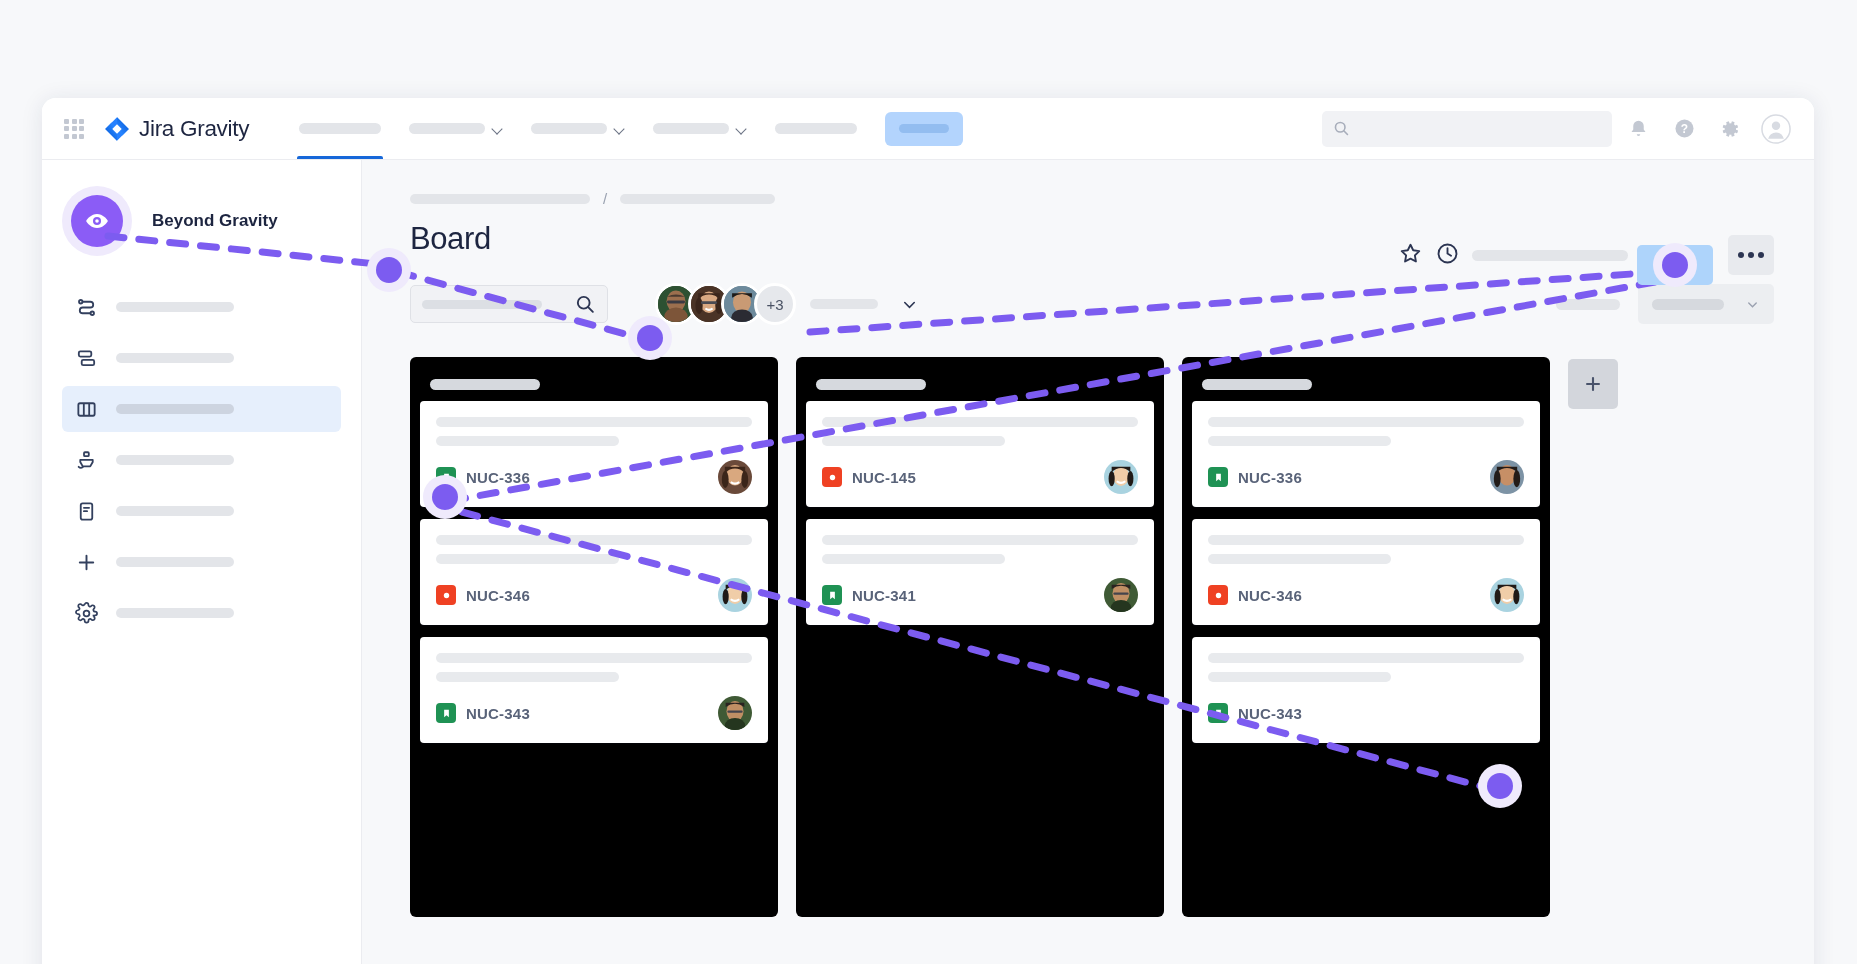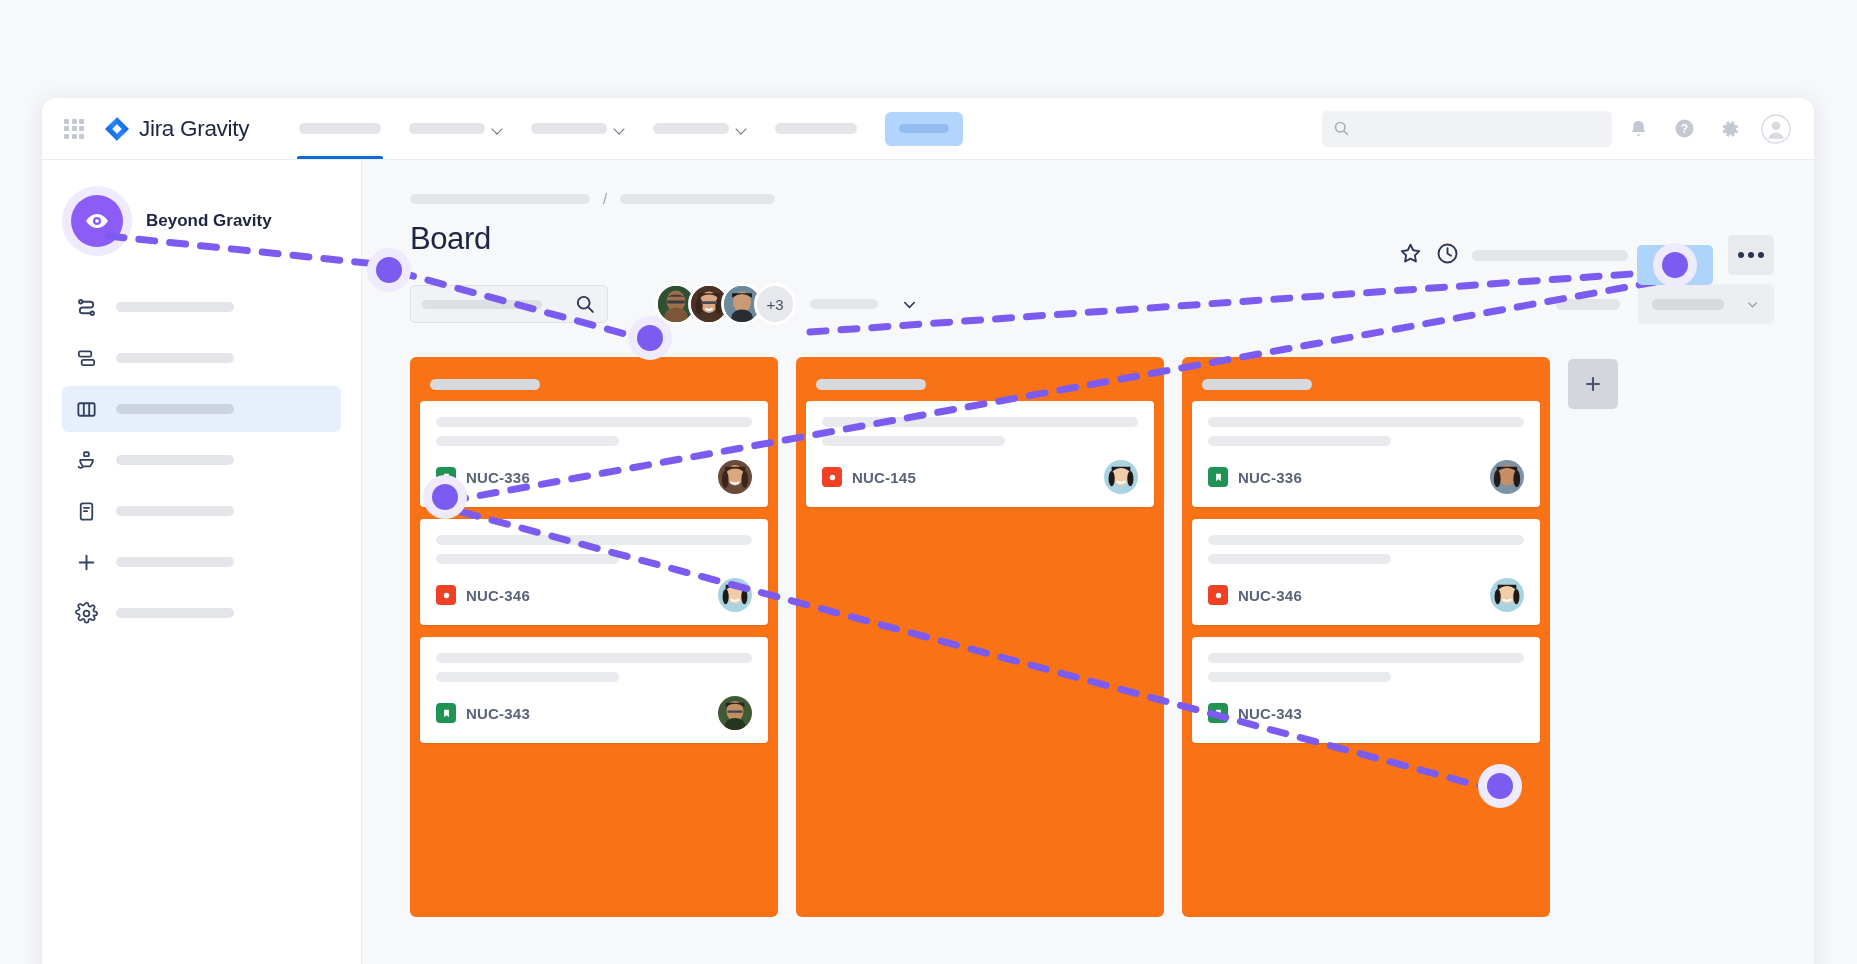--- a/index.html
+++ b/index.html
@@ -60,21 +60,21 @@
     display: flex; align-items: center; padding: 0 11px; cursor: text; }
   .ico-btn { width: 40px; height: 40px; display:flex; align-items:center;
     justify-content:center; cursor:pointer; border-radius: 50%; }
 
   
   .body-row { display: flex; height: calc(100% - 62px); }
 
   
   .sidebar { width: 320px; flex: none; background: #fff;
     border-right: 1px solid #ebecf0; padding-top: 26px; position: relative; }
-  .project-head { display: flex; align-items: center; gap: 14px; padding: 0 22px 0 20px; margin-bottom: 28px; }
+  .project-head { display: flex; align-items: center; gap: 20px; padding: 0 22px 0 20px; margin-bottom: 28px; }
   .proj-avatar { width: 70px; height: 70px; border-radius: 50%;
     background: #efeafc; display:flex; align-items:center; justify-content:center; flex:none; }
   .proj-avatar-inner { width: 52px; height: 52px; border-radius: 50%; background: #8b5cf6;
     display:flex; align-items:center; justify-content:center; }
   .proj-name { font-size: 17px; font-weight: 700; color: #1d2540; }
 
   .side-item { display:flex; align-items:center; gap: 18px; height: 46px;
     margin: 5px 20px; padding-left: 12px; border-radius: 6px; cursor: pointer; }
   .side-item.active { background: #e6effc; }
   .side-item .ph { width: 118px; height: 10px; background: #e3e5e9; }
@@ -111,21 +111,21 @@
   .dd { display:flex; align-items:center; gap: 22px; cursor:pointer; }
   .dd .ph { width: 68px; height: 10px; }
 
   .filter-right { margin-left:auto; display:flex; align-items:center; gap: 18px; padding-right: 40px; }
   .sel-box { width: 136px; height: 40px; background:#eceef1; border-radius:5px;
     display:flex; align-items:center; justify-content:space-between; padding: 0 14px; cursor:pointer; }
   .sel-box .ph { width: 72px; background:#d6d9de; }
 
   
   .board { display:flex; gap: 18px; align-items: flex-start; }
-  .column { width: 368px; flex:none; background:#f97316; border-radius: 6px;
+  .column { width: 368px; flex:none; background:#000000; border-radius: 6px;
     padding: 10px 10px 14px; min-height: 560px; }
   .col-head { height: 34px; display:flex; align-items:center; padding-left: 10px; }
   .col-head .ph { width: 110px; height: 11px; background:#d6d9de; }
 
   .card { background:#fff; border-radius: 4px; padding: 16px 16px 13px;
     margin-bottom: 12px; box-shadow: 0 1px 2px rgba(30,40,80,.13); cursor:pointer; position:relative; }
   .card-line { height: 10px; background:#e8eaed; border-radius: 6px; margin-bottom: 9px; }
   .card-line.short { width: 58%; }
   .card-foot { display:flex; align-items:center; margin-top: 14px; }
   .type-ico { width: 20px; height: 20px; border-radius: 4px; flex:none;
@@ -532,20 +532,41 @@
                   <rect width="40" height="40" fill="#a9d3e0"></rect>
                   <ellipse cx="20" cy="19" rx="9.5" ry="11.5" fill="#f0cda8"></ellipse>
                   <path d="M9 14q11-9 22 0v-6H9z" fill="#201a17"></path>
                   <ellipse cx="9" cy="22" rx="3.6" ry="9" fill="#201a17"></ellipse>
                   <ellipse cx="31" cy="22" rx="3.6" ry="9" fill="#201a17"></ellipse>
                   <path d="M15 25q5 4 10 0" stroke="#fff" stroke-width="2.6" fill="none"></path>
                 </svg>
               </span>
             </div>
           </div>
+          <div class="card">
+            <div class="card-line"></div>
+            <div class="card-line short"></div>
+            <div class="card-foot">
+              <span class="type-ico type-story">
+                <svg width="11" height="11" viewBox="0 0 14 14">
+                    <path d="M4 2.2h6v9.6L7 9.3l-3 2.5z" fill="#fff"></path>
+                  </svg>
+              </span>
+              <span class="card-key">NUC-341</span>
+              <span class="card-avatar">
+                <svg viewBox="0 0 40 40" width="100%" height="100%">
+                  <rect width="40" height="40" fill="#3f5a35"></rect>
+                  <ellipse cx="20" cy="18" rx="10" ry="12" fill="#c08f64"></ellipse>
+                  <path d="M9 13q11-8 22 0v-5H9z" fill="#2a2320"></path>
+                  <ellipse cx="20" cy="35" rx="12" ry="9" fill="#25361f"></ellipse>
+                  <rect x="11" y="17" width="18" height="2.8" rx="1.3" fill="#44444c"></rect>
+                </svg>
+              </span>
+            </div>
+          </div>
         </div>
 
         <div class="column">
           <div class="col-head">
             <span class="ph"></span>
           </div>
           <div class="card">
             <div class="card-line"></div>
             <div class="card-line short"></div>
             <div class="card-foot">

